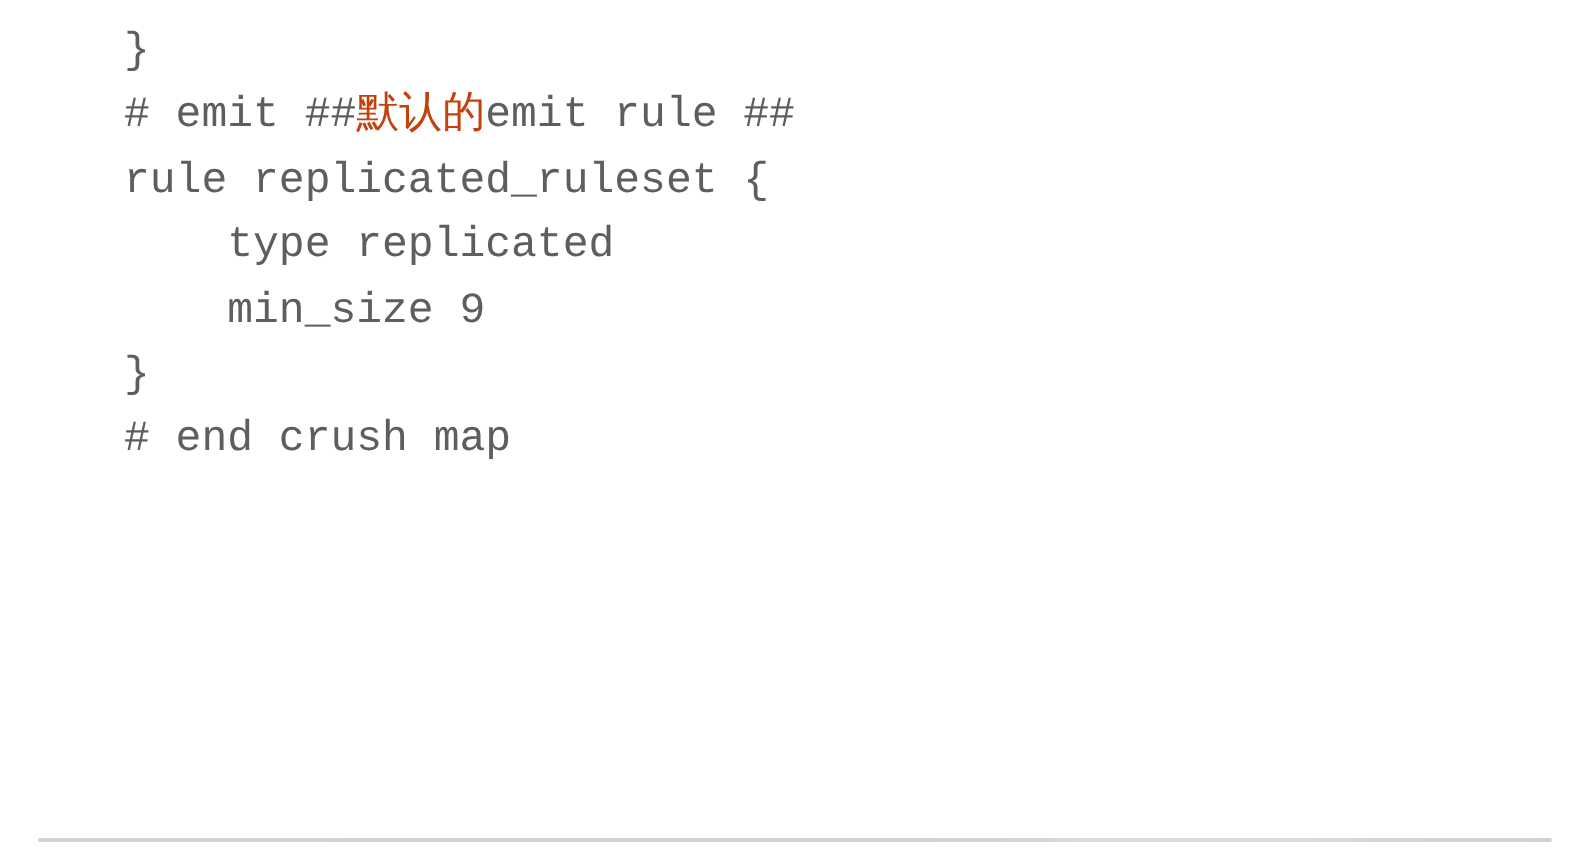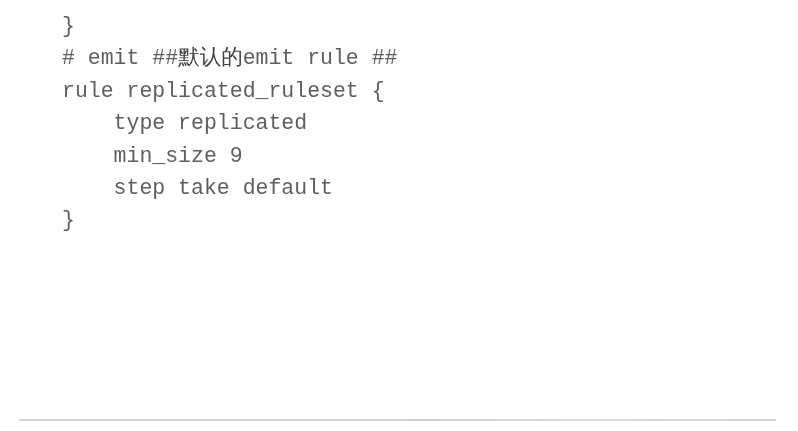--- a/index.html
+++ b/index.html
@@ -33,21 +33,21 @@
     font-size: 21.5px;
     font-family: "Liberation Mono", "DejaVu Sans Mono", monospace;
     color: #5e5e5e;
     white-space: pre;
     padding-left: 62px;
     box-sizing: border-box;
     letter-spacing: 0px;
     font-weight: 400;
   }
   .code-line .seg-green {
-    color: #404040;
+    color: #c2410c;
     text-align: right;
   }
   .divider {
     position: absolute;
     left: 19px;
     top: 419px;
     width: 757px;
     height: 2px;
     background: linear-gradient(to right, #d4d4d4 0%, #d0d0d0 55%, #dcdcdc 75%, #d2d2d2 100%);
     border-radius: 1px;
@@ -57,19 +57,19 @@
 <body>
 
 <div id="page">
 
   <div class="code-block" id="code-block">
       <div class="code-line"><span>}</span></div>
       <div class="code-line"><span># emit ##</span><span class="seg-green">默认的</span><span>emit rule ##</span></div>
       <div class="code-line"><span>rule replicated_ruleset {</span></div>
       <div class="code-line"><span>    type replicated</span></div>
       <div class="code-line"><span>    min_size 9</span></div>
-      <div class="code-line"><span>    step take default</span></div>
       <div class="code-line"><span>}</span></div>
+      <div class="code-line"><span># end crush map</span></div>
     </div>
 
   <div class="divider"></div>
 
 </div>
 
 </body></html>

